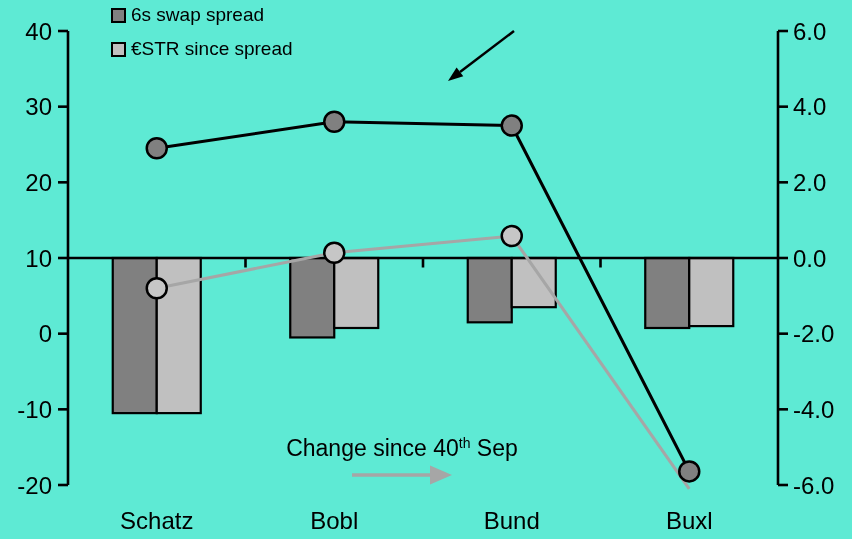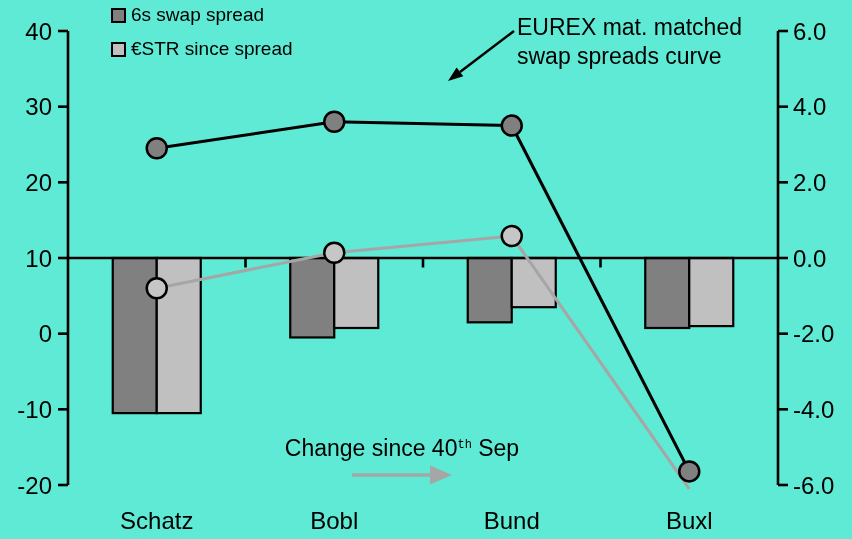--- a/index.html
+++ b/index.html
@@ -61,23 +61,22 @@
     position: absolute;
     left: 252px;
     top: 435px;
     width: 300px;
     text-align: center;
     font-size: 23px;
     color: #000000;
     white-space: nowrap;
   }
   .change-note .sup {
-    font-size: 12px;
+    font-size: 14px;
     vertical-align: 8px;
-    font-family: Liberation Mono, monospace;
   }
 </style>
 </head>
 <body>
 
 <div id="stage">
 
   <svg id="chart-svg" width="852" height="539" viewBox="0 0 852 539">
       <rect x="112.75" y="258" width="44" height="155.11666666666662" fill="#808080" stroke="#000000" stroke-width="2.2"></rect>
       <rect x="290.25" y="258" width="44" height="79.44999999999999" fill="#808080" stroke="#000000" stroke-width="2.2"></rect>
@@ -144,22 +143,18 @@
     <div class="legend-row">
       <span class="swatch" style="background: rgb(128, 128, 128);"></span>
       <span class="legend-label">6s swap spread</span>
     </div>
     <div class="legend-row">
       <span class="swatch" style="background: rgb(192, 192, 192);"></span>
       <span class="legend-label">€STR since spread</span>
     </div>
   </div>
 
-  <div class="curve-note">
-    <div>EUREX mat. matched</div>
-    <div>swap spreads curve</div>
-  </div>
 
   <div class="change-note">
     <span>Change since 40</span><span class="sup">th</span><span> Sep</span>
   </div>
 
 </div>
 
 </body></html>

